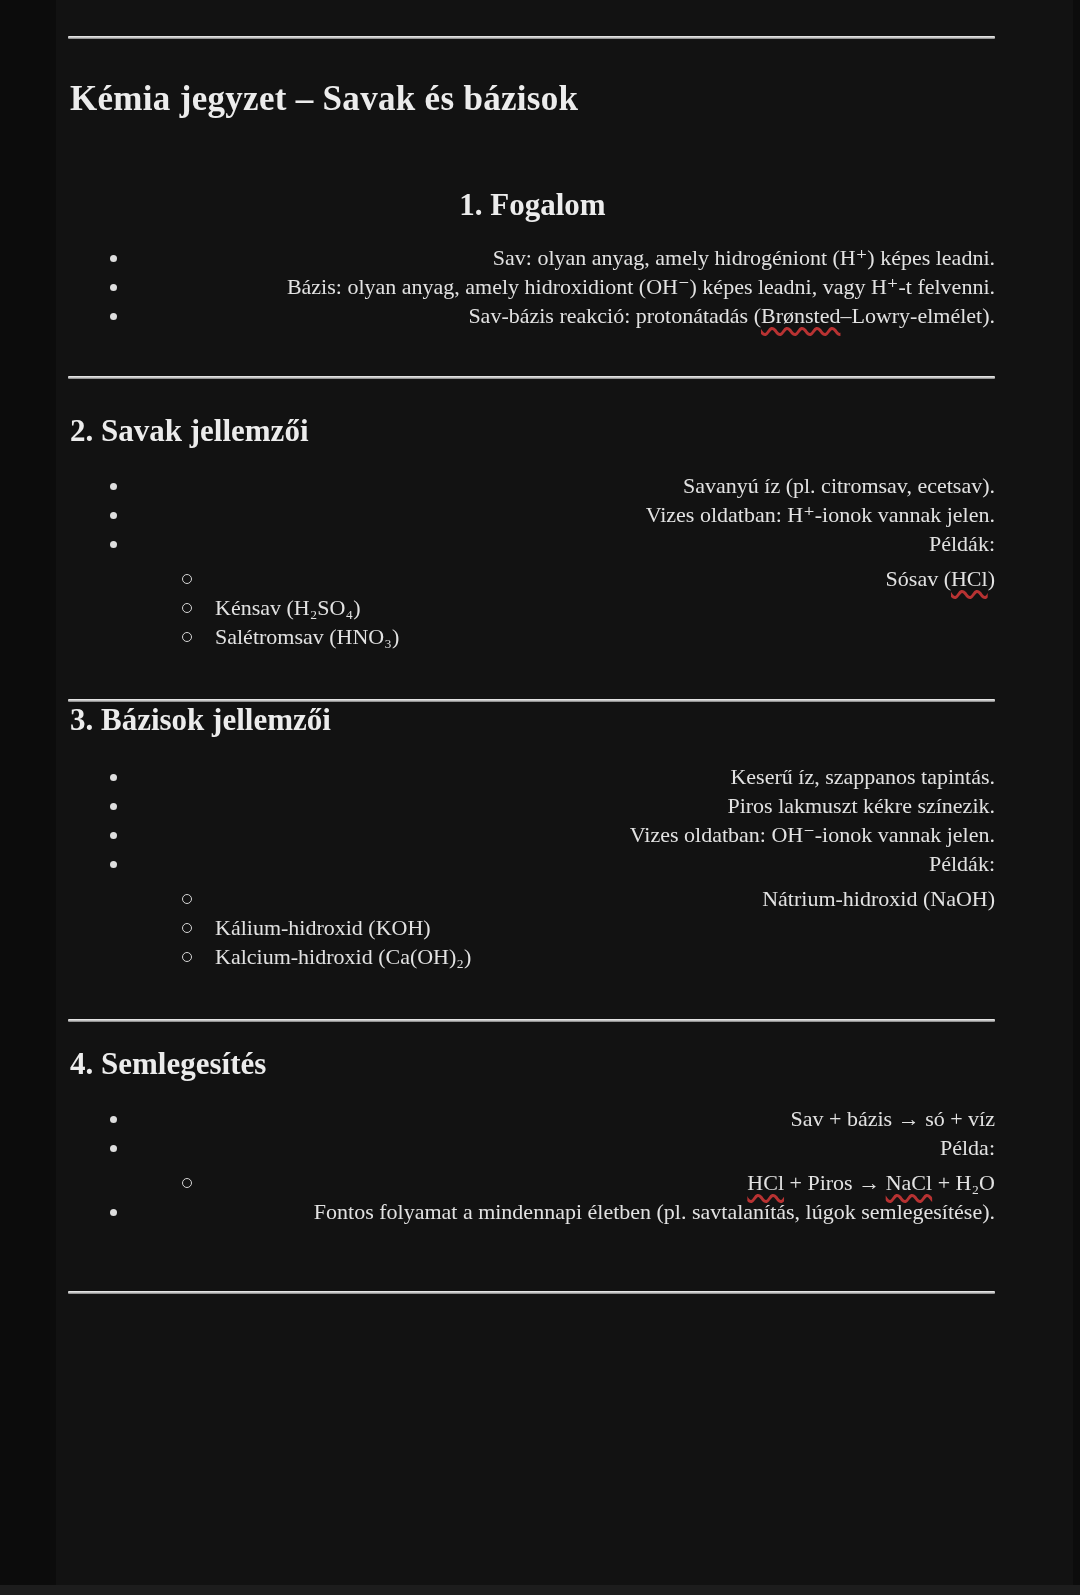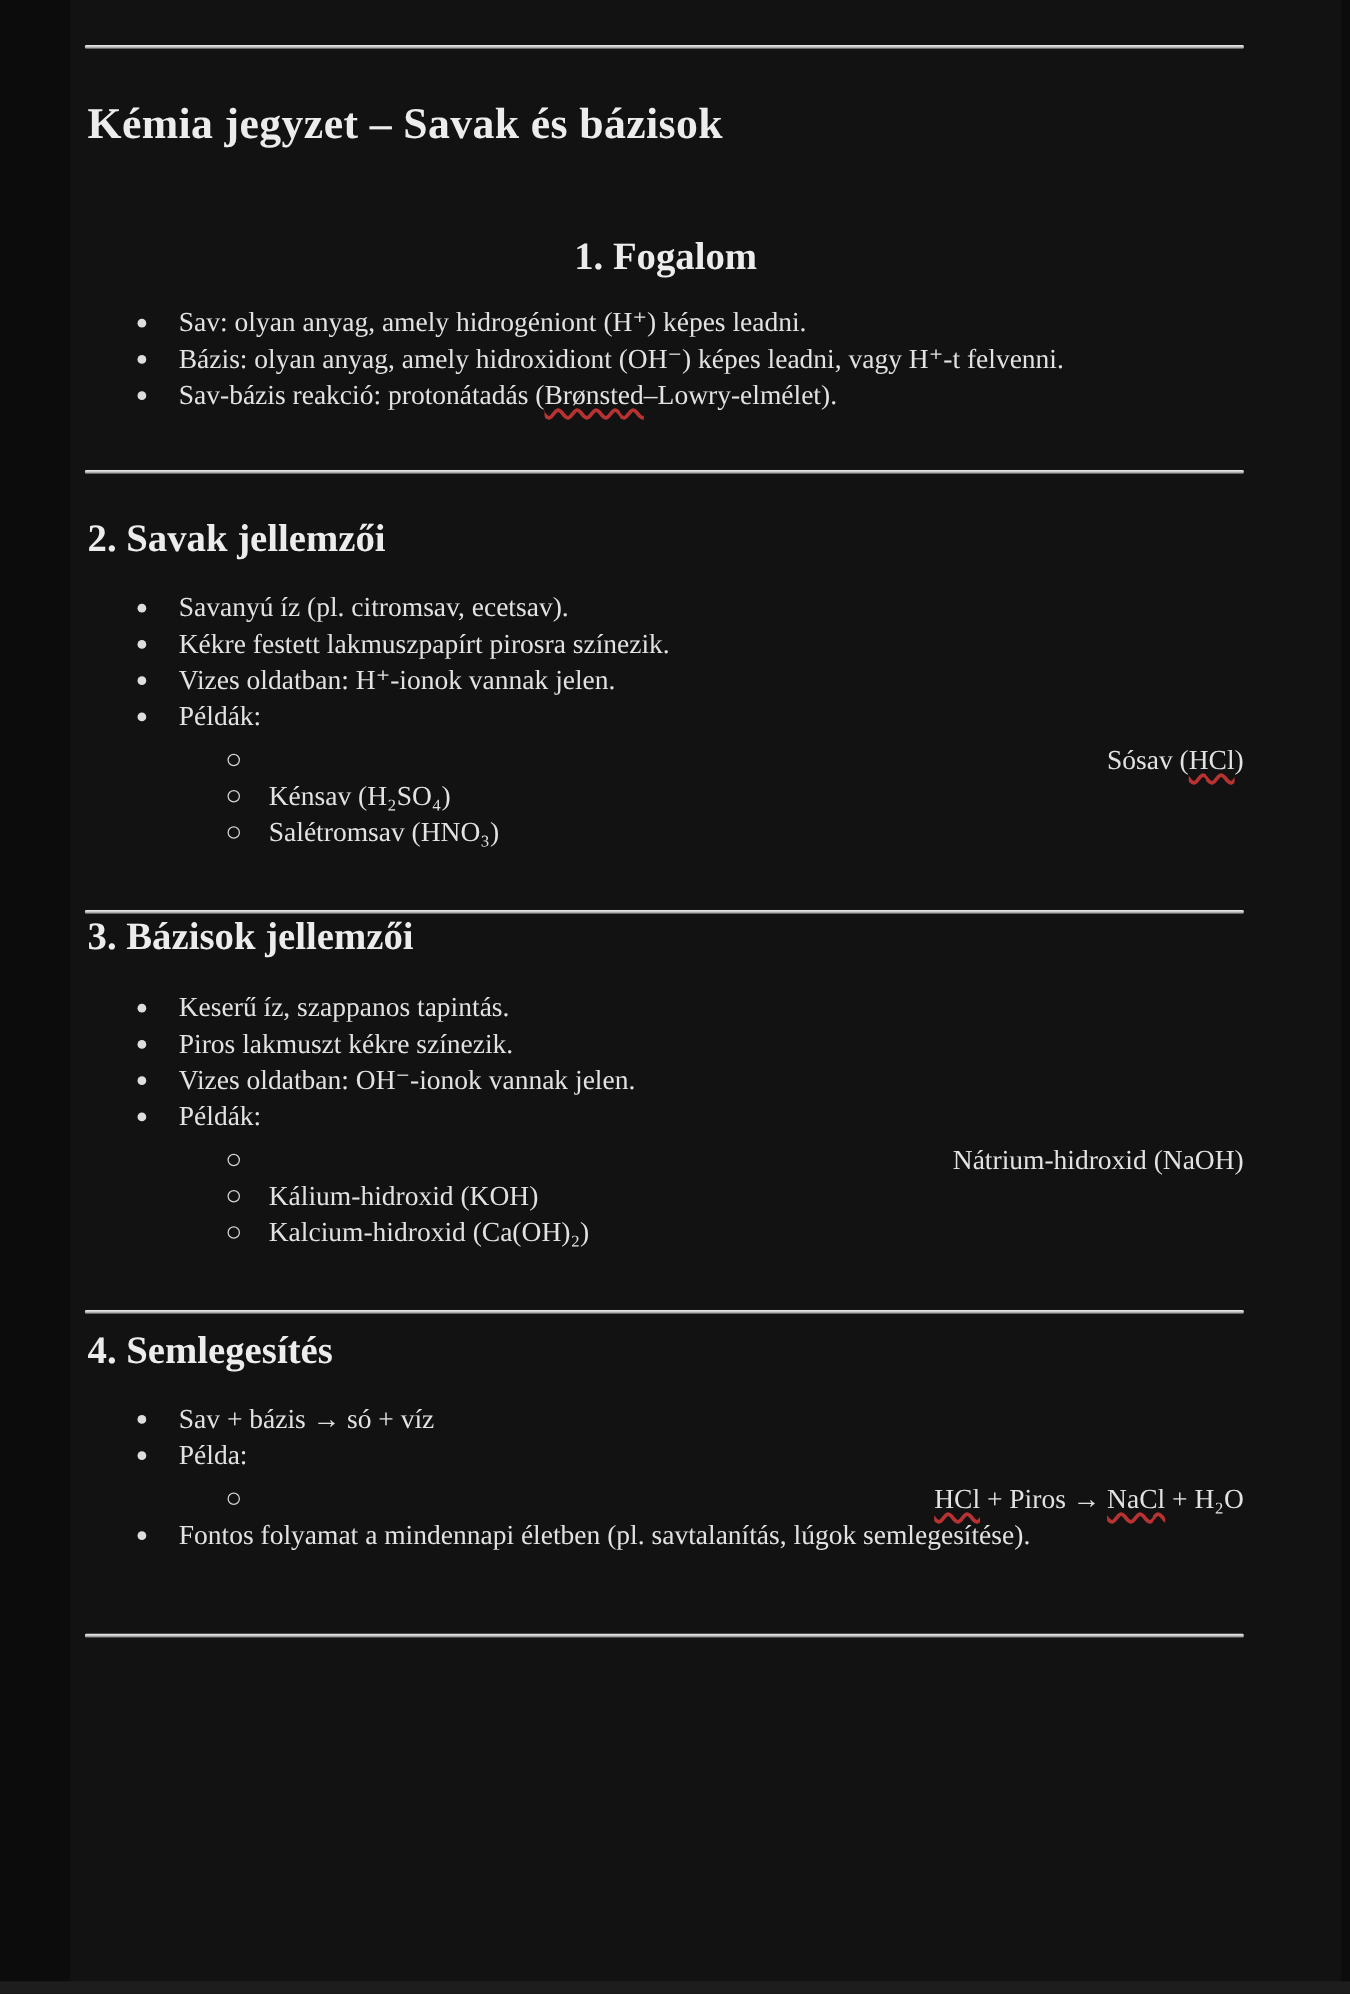--- a/index.html
+++ b/index.html
@@ -36,28 +36,28 @@
     font-size:35px;font-weight:bold;color:var(--heading);
     line-height:48px;margin:36px 0 0 2px;letter-spacing:0.3px;font-family:Liberation Serif, serif;
   }
   .section-heading{
     font-size:31px;font-weight:bold;color:var(--heading);
     line-height:36px;margin:0 0 0 2px;
   }
   .sec-0 .section-heading{margin-top:64px;text-align:center;}
   .sec-1 .section-heading{margin-top:34px;}
   .sec-2 .section-heading{}
-  .sec-3 .section-heading{margin-top:11px;}
+  .sec-3 .section-heading{margin-top:24px;}
   .bullet-list{list-style:none;margin:0;padding:0;}
   .sec-0 .bullet-list{margin:20px 0 46px 0;}
   .sec-1 .bullet-list{margin:22px 0 48px 0;}
   .sec-2 .bullet-list{margin:24px 0 48px 0;}
   .sec-3 .bullet-list{margin:22px 0 65px 0;}
   .li{position:relative;line-height:29px;font-size:22px;color:var(--text);}
-  .li.l1{padding-left:75px;}
+  .li.l1{padding-left:75px;text-align:right;}
   .li.l2{padding-left:147px;}
   .li.first-sub{margin-top:6px;text-align:right;}
   .marker{display:block;}
   .marker.dot{
     position:absolute;left:42px;top:12px;
     width:7px;height:7px;border-radius:50%;background:#dedede;
   }
   .marker.circle{
     position:absolute;left:114px;top:10px;
     width:10px;height:10px;border-radius:50%;
@@ -88,21 +88,20 @@
           <li class="li l1"><span class="marker dot"></span><span class="item-text"><span class="seg">Sav: olyan anyag, amely hidrogéniont (H⁺) képes leadni.</span></span></li>
           <li class="li l1"><span class="marker dot"></span><span class="item-text"><span class="seg">Bázis: olyan anyag, amely hidroxidiont (OH⁻) képes leadni, vagy H⁺-t felvenni.</span></span></li>
           <li class="li l1"><span class="marker dot"></span><span class="item-text"><span class="seg">Sav-bázis reakció: protonátadás (</span><span class="seg wavy">Brønsted</span><span class="seg">–Lowry-elmélet).</span></span></li>
         </ul>
       </section>
       <div class="rule"></div>
       <section class="section sec-1">
         <h2 class="section-heading">2. Savak jellemzői</h2>
         <ul class="bullet-list">
           <li class="li l1"><span class="marker dot"></span><span class="item-text"><span class="seg">Savanyú íz (pl. citromsav, ecetsav).</span></span></li>
-          <li class="li l1"><span class="marker dot"></span><span class="item-text"><span class="seg">Kékre festett lakmuszpapírt pirosra színezik.</span></span></li>
           <li class="li l1"><span class="marker dot"></span><span class="item-text"><span class="seg">Vizes oldatban: H⁺-ionok vannak jelen.</span></span></li>
           <li class="li l1"><span class="marker dot"></span><span class="item-text"><span class="seg">Példák:</span></span></li>
           <li class="li l2 first-sub"><span class="marker circle"></span><span class="item-text"><span class="seg">Sósav (</span><span class="seg wavy">HCl</span><span class="seg">)</span></span></li>
           <li class="li l2"><span class="marker circle"></span><span class="item-text"><span class="seg">Kénsav (H₂SO₄)</span></span></li>
           <li class="li l2"><span class="marker circle"></span><span class="item-text"><span class="seg">Salétromsav (HNO₃)</span></span></li>
         </ul>
       </section>
       <div class="rule"></div>
       <section class="section sec-2">
         <h2 class="section-heading">3. Bázisok jellemzői</h2>

